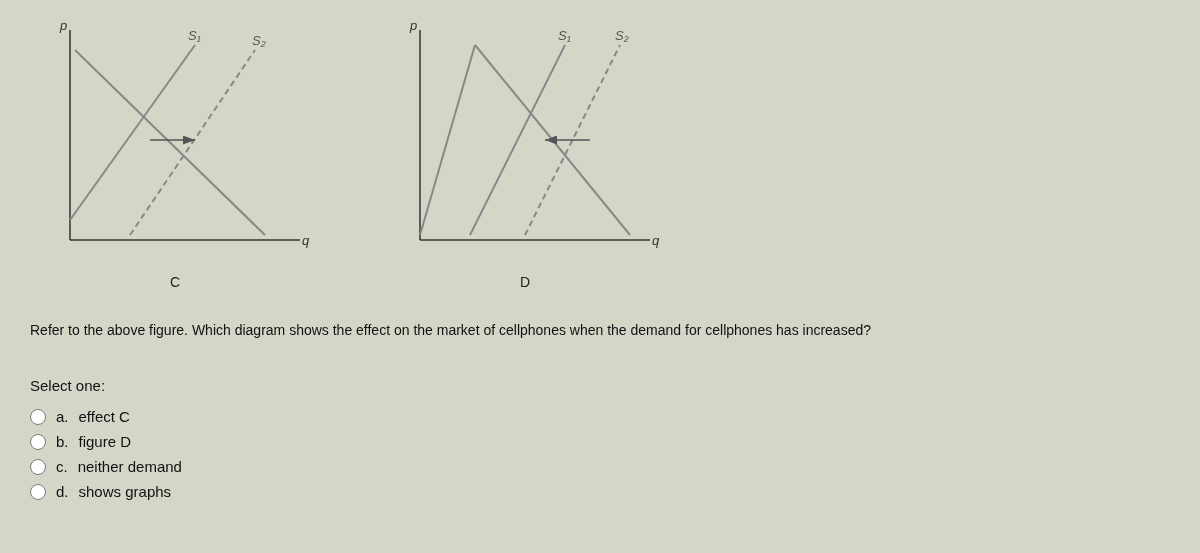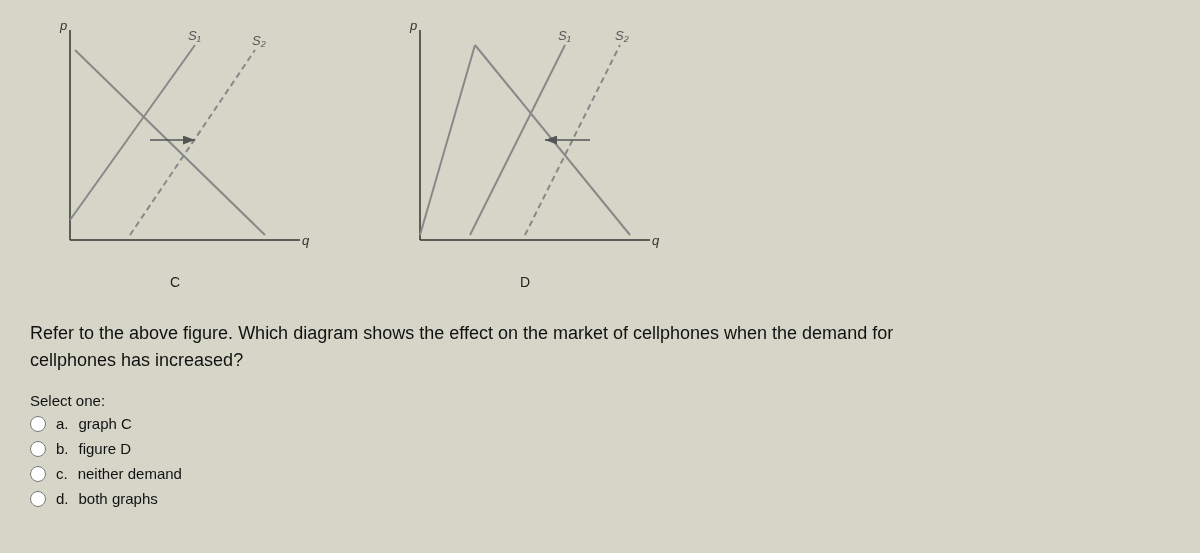--- a/index.html
+++ b/index.html
@@ -26,29 +26,29 @@
     }
     .graph-label {
       font-size: 14px;
       color: #222;
       margin-top: 4px;
     }
     svg text {
       font-family: Arial, sans-serif;
     }
     .question-text {
-      font-size: 18px;
+      font-size: 14px;
       color: #111;
-      margin-bottom: 18px;
+      margin-bottom: 36px;
       max-width: 900px;
       line-height: 1.5;
     }
     .select-label {
       font-size: 15px;
-      margin-bottom: 6px;
+      margin-bottom: 14px;
     }
     .options {
       display: flex;
       flex-direction: column;
       gap: 8px;
     }
     .option-item {
       display: flex;
       align-items: center;
       gap: 10px;
@@ -123,30 +123,30 @@
 </div>
 
 <div class="question-text">Refer to the above figure. Which diagram shows the effect on the market of cellphones when the demand for cellphones has increased?</div>
 
 <div class="select-label">Select one:</div>
 
 <div class="options">
   <div class="option-item">
     <input type="radio" name="answer" id="opt-a" style="">
     <label for="opt-a">a.</label>
-    <label for="opt-a">graph C</label>
+    <label for="opt-a">effect C</label>
   </div>
   <div class="option-item">
     <input type="radio" name="answer" id="opt-b" style="">
     <label for="opt-b">b.</label>
     <label for="opt-b">figure D</label>
   </div>
   <div class="option-item">
     <input type="radio" name="answer" id="opt-c" style="">
     <label for="opt-c">c.</label>
     <label for="opt-c">neither demand</label>
   </div>
   <div class="option-item">
     <input type="radio" name="answer" id="opt-d" style="">
     <label for="opt-d">d.</label>
-    <label for="opt-d">both graphs</label>
+    <label for="opt-d">shows graphs</label>
   </div>
 </div>
 
 </body></html>

